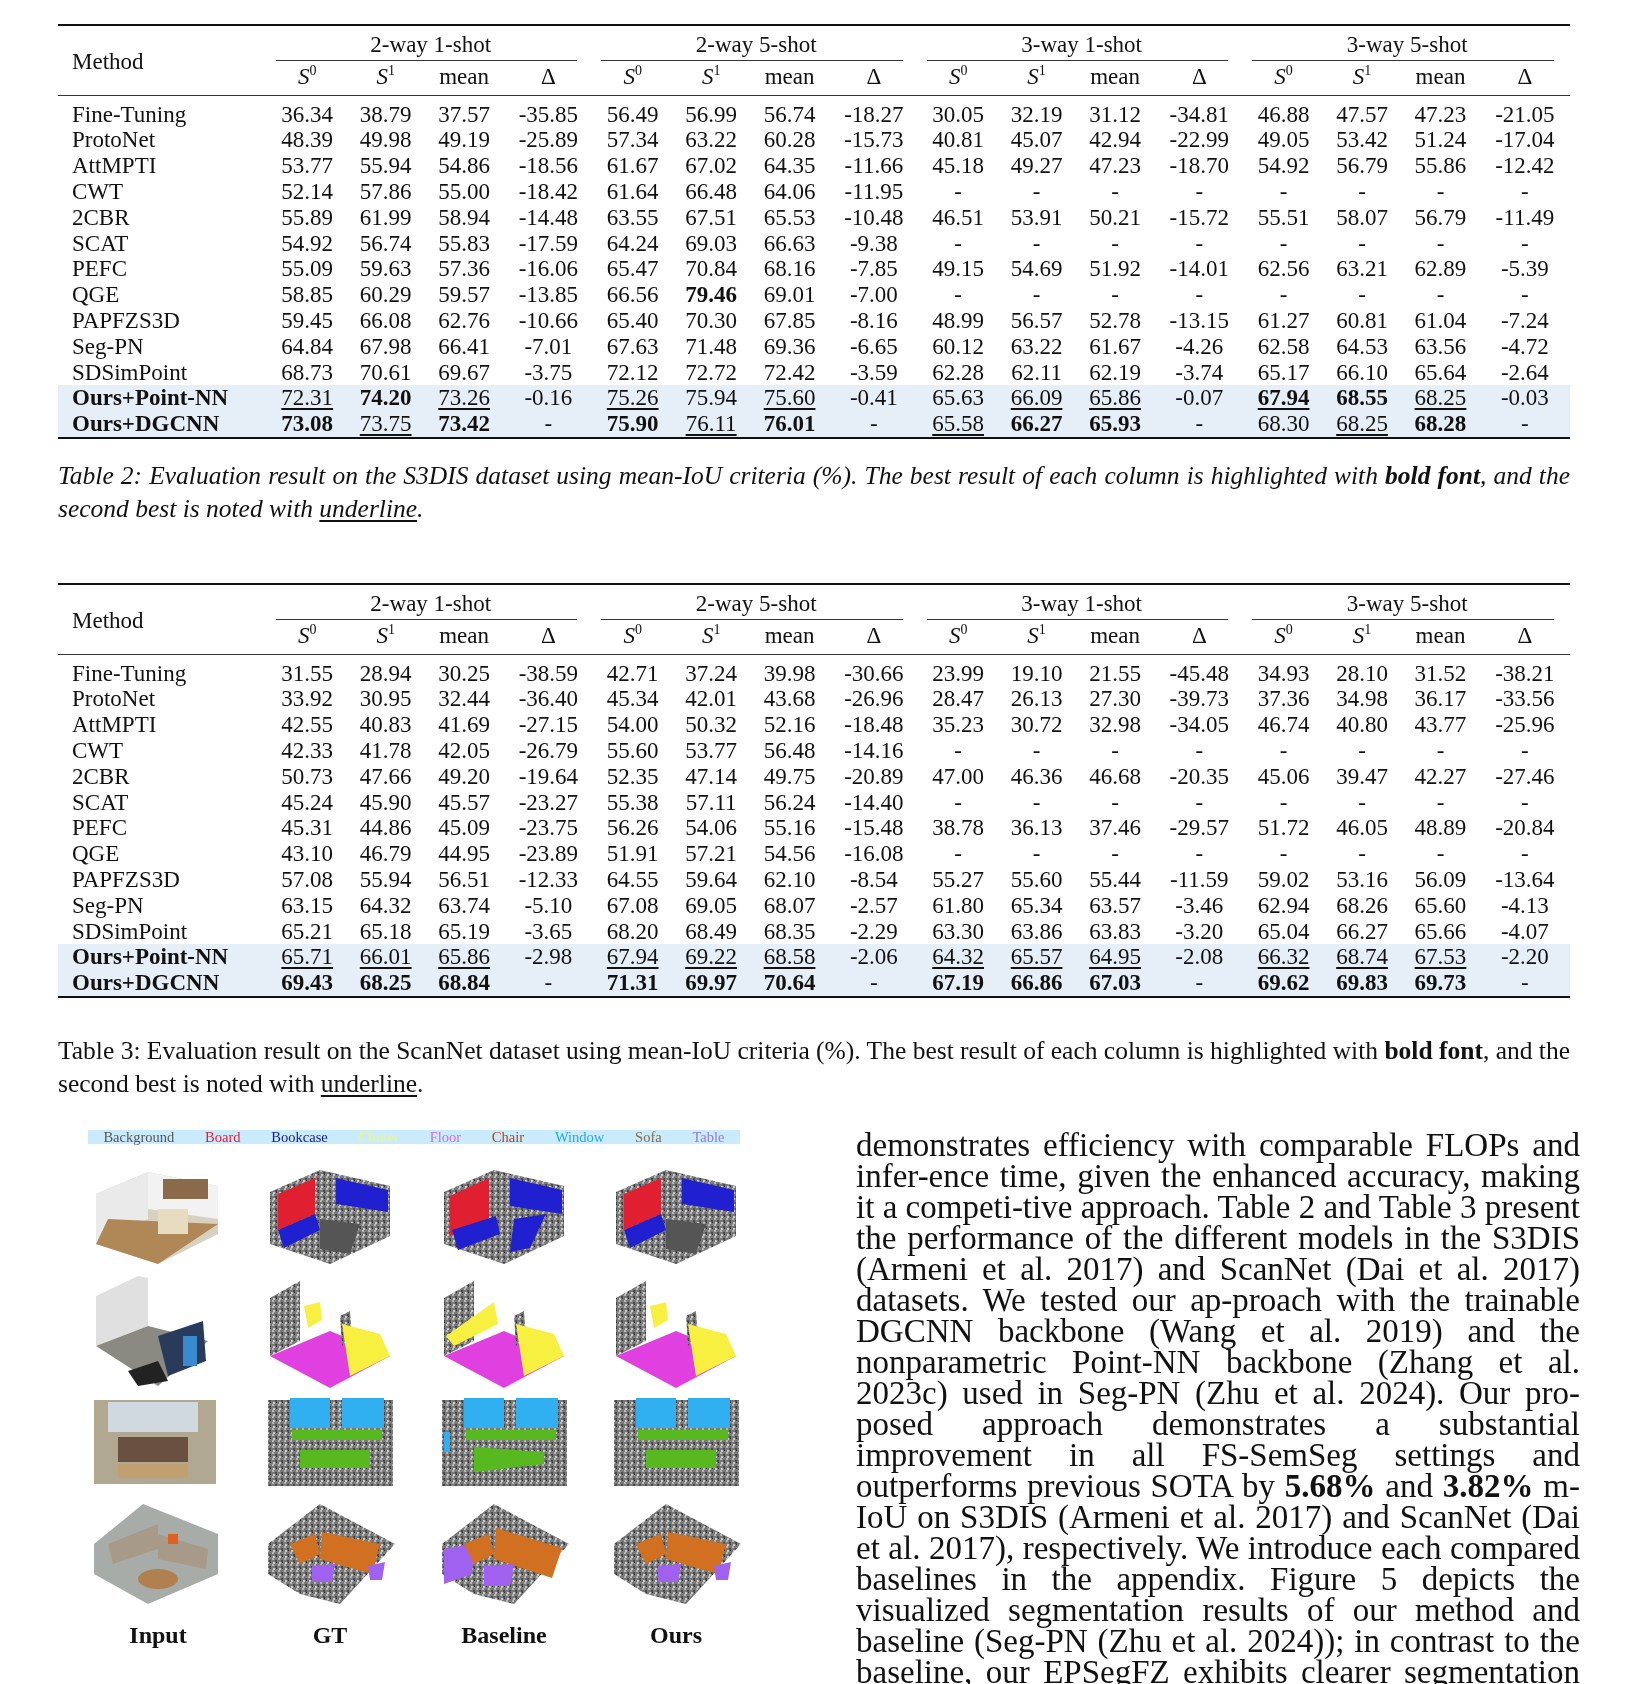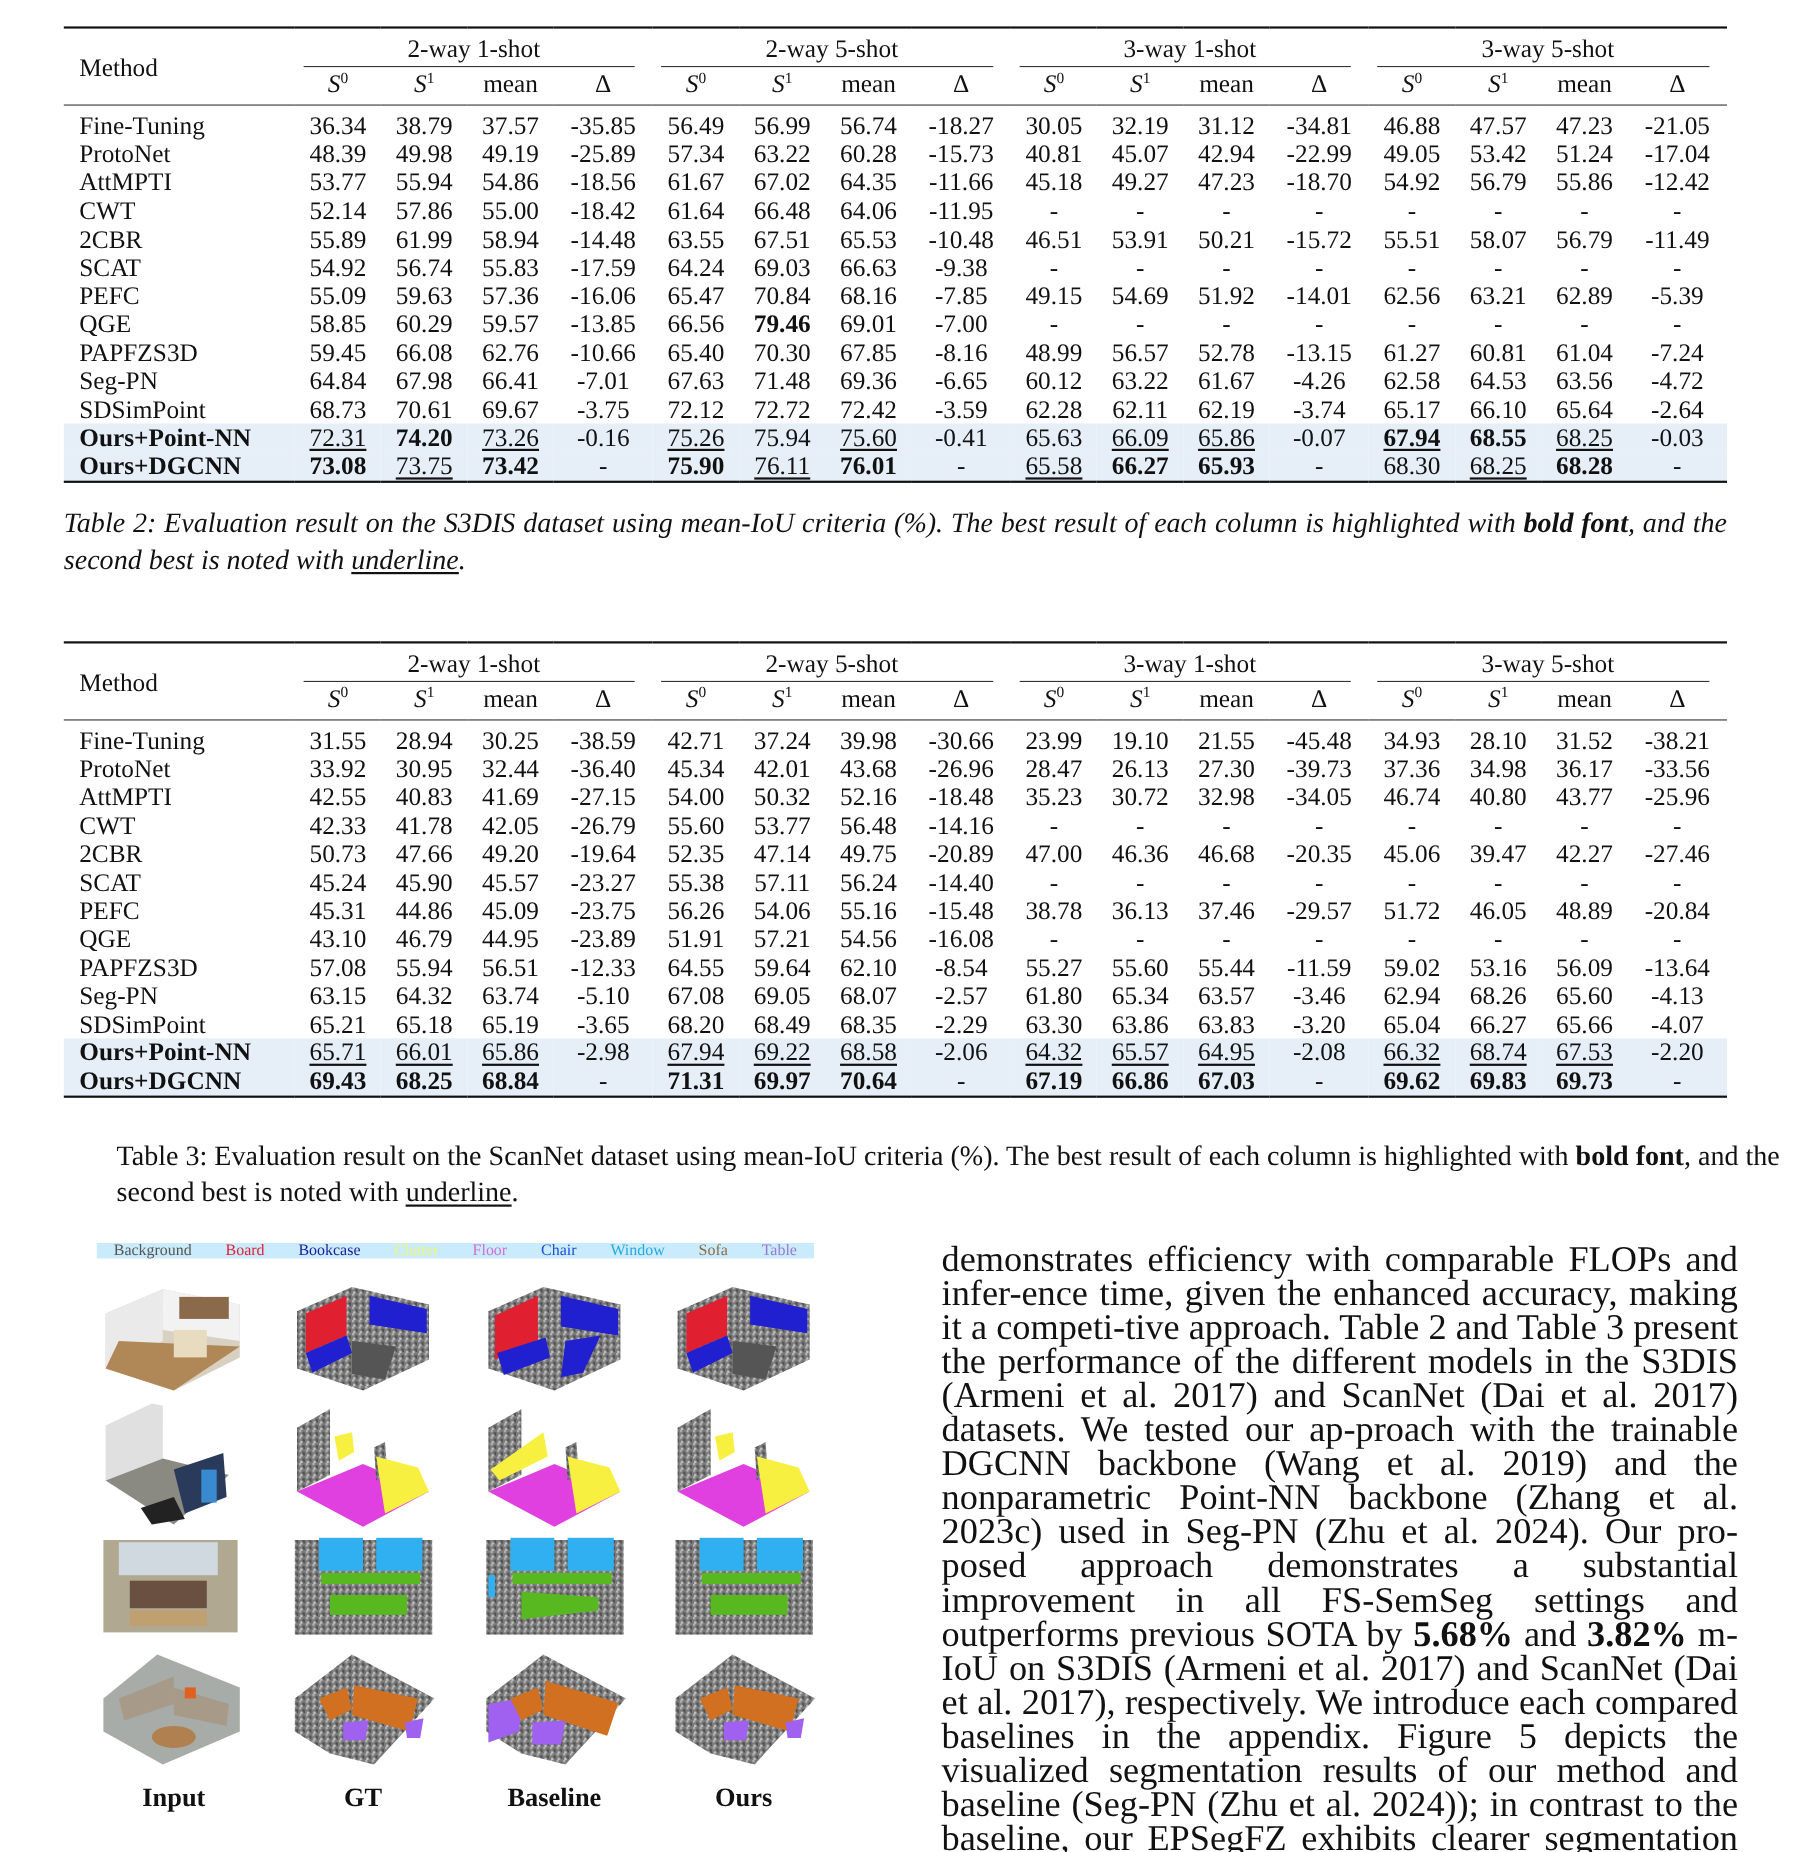--- a/index.html
+++ b/index.html
@@ -618,32 +618,32 @@
           <td><span>-</span></td>
           <td><span class="b">69.62</span></td>
           <td><span class="b">69.83</span></td>
           <td><span class="b">69.73</span></td>
           <td><span>-</span></td>
         </tr>
       </tbody>
   </table>
 </div>
 
-<div class="caption" style="top:1034px;margin-left:48px;">
+<div class="caption" style="top:1034px;">
   <span>Table 3: Evaluation result on the ScanNet dataset using mean-IoU criteria (%). The best result of each column is highlighted with </span><span class="b">bold font</span><span>, and the second best is noted with </span><span class="u">underline</span><span>.</span>
 </div>
 
 <div class="figure">
   <div class="legend" id="legend">
       <span style="color: rgb(85, 85, 85);">Background</span>
       <span style="color: rgb(224, 32, 58);">Board</span>
       <span style="color: rgb(26, 26, 154);">Bookcase</span>
       <span style="color: rgb(238, 247, 122);">Clutter</span>
       <span style="color: rgb(208, 112, 216);">Floor</span>
-      <span style="color: #1d4ed8;">Chair</span>
+      <span style="color: #c2410c;">Chair</span>
       <span style="color: rgb(39, 169, 224);">Window</span>
       <span style="color: rgb(138, 106, 74);">Sofa</span>
       <span style="color: rgb(154, 122, 208);">Table</span>
     </div>
 
   <svg class="scene" width="660" height="470" style="left:0; top:34px;">
     <defs>
       <pattern id="noise" width="6" height="6" patternUnits="userSpaceOnUse">
         <rect width="6" height="6" fill="#7a7a7a"></rect>
         <rect x="0" y="0" width="2" height="2" fill="#b5b5b5"></rect>

